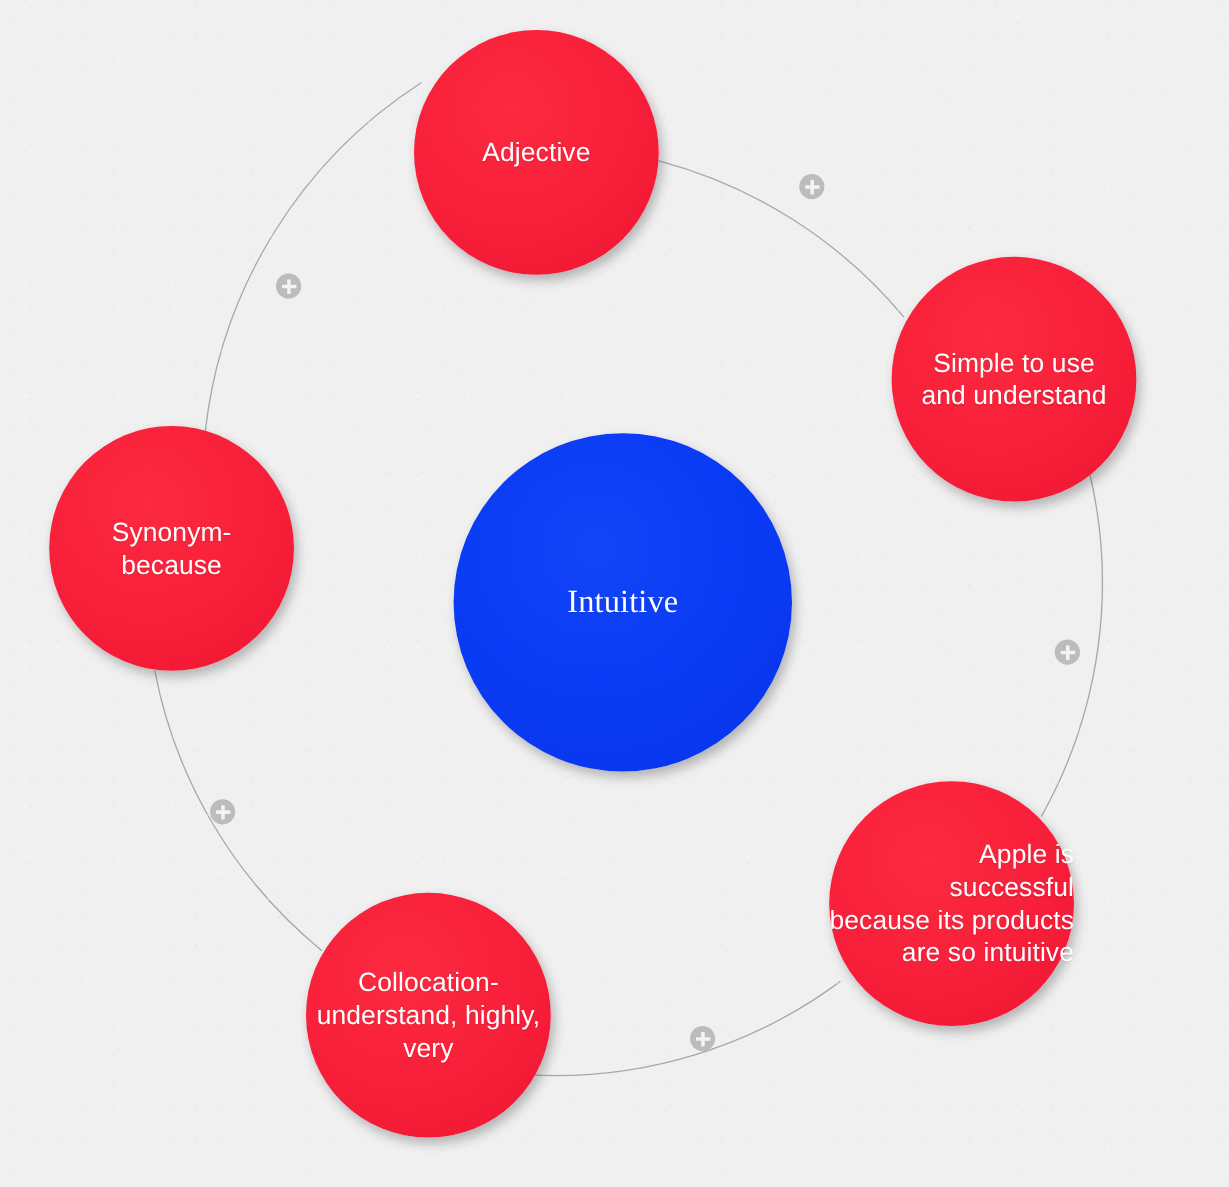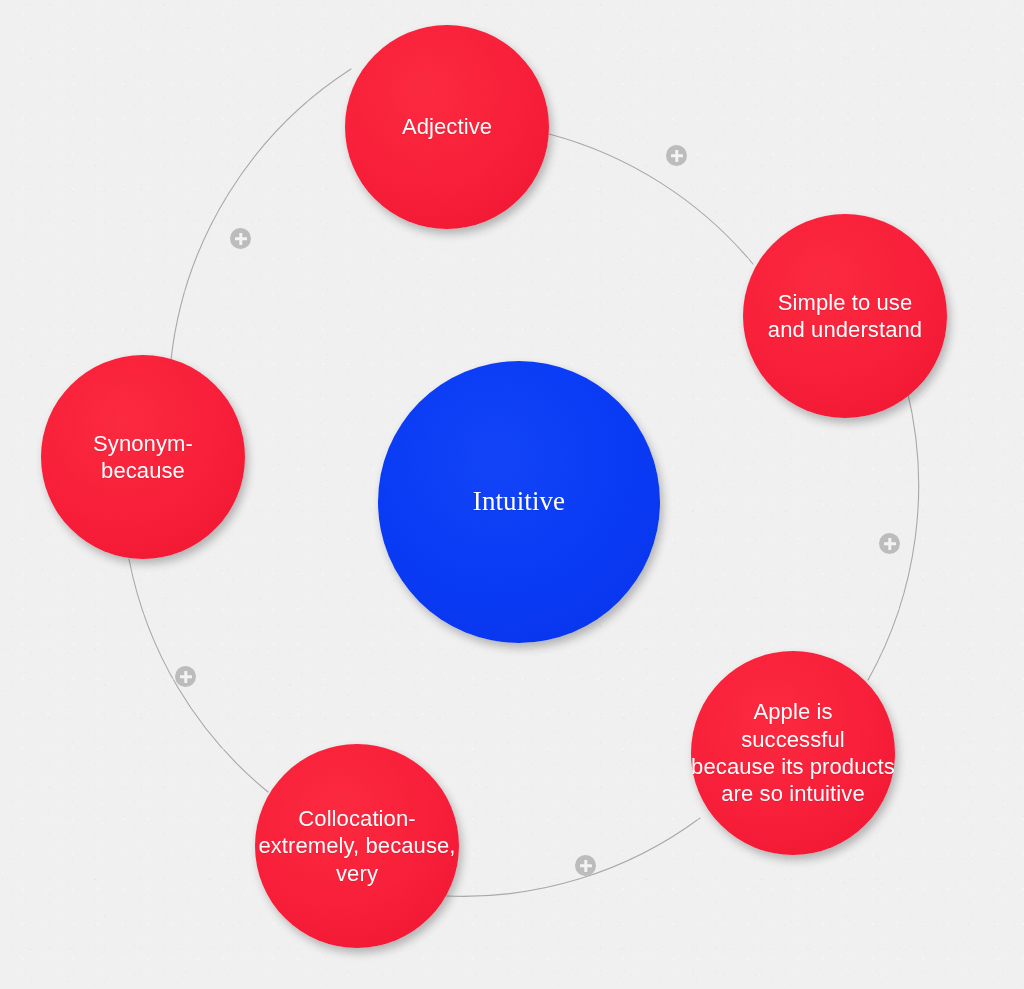--- a/index.html
+++ b/index.html
@@ -142,30 +142,30 @@
 
   <div class="node node-satellite" style="left:345px; top:25px; width:204px; height:204px;">
     <span class="node-label">Adjective</span>
   </div>
 
   <div class="node node-satellite" style="left:743px; top:214px; width:204px; height:204px;">
     <span class="node-label">Simple to use
 and understand</span>
   </div>
 
-  <div class="node node-satellite" style="left:691px; top:651px; width:204px; height:204px;">
+  <div class="node node-satellite" style="left:691px; top:651px; width:204px; height:204px;text-align:right;">
     <span class="node-label">Apple is
 successful
 because its products
 are so intuitive</span>
   </div>
 
   <div class="node node-satellite" style="left:255px; top:744px; width:204px; height:204px;">
     <span class="node-label">Collocation-
-extremely, because,
+understand, highly,
 very</span>
   </div>
 
   <div class="node node-satellite" style="left:41px; top:355px; width:204px; height:204px;">
     <span class="node-label">Synonym-
 because</span>
   </div>
 
   <div class="plus-btn" style="left:666px; top:145px;"></div>
   <div class="plus-btn" style="left:230px; top:228px;"></div>

